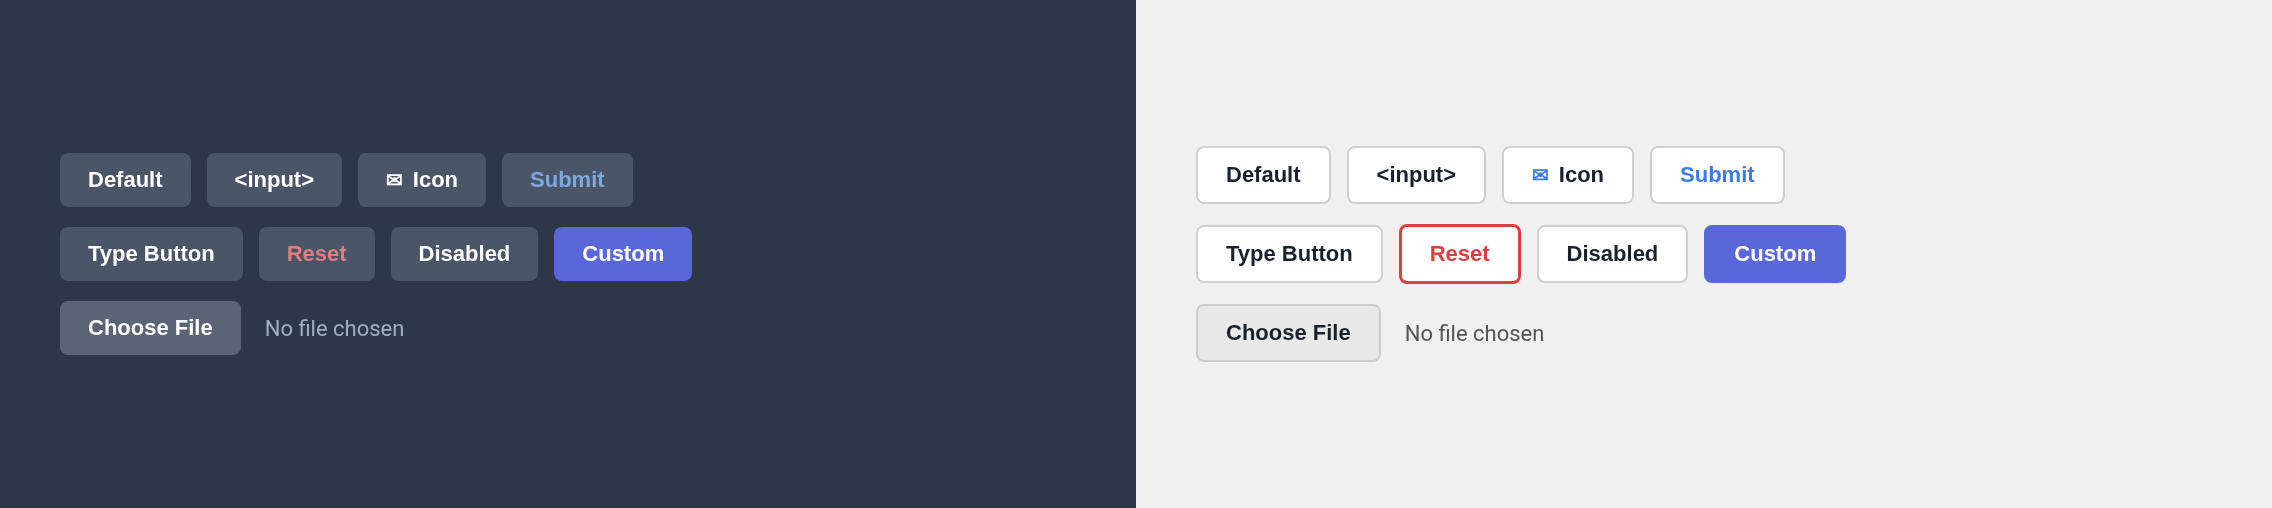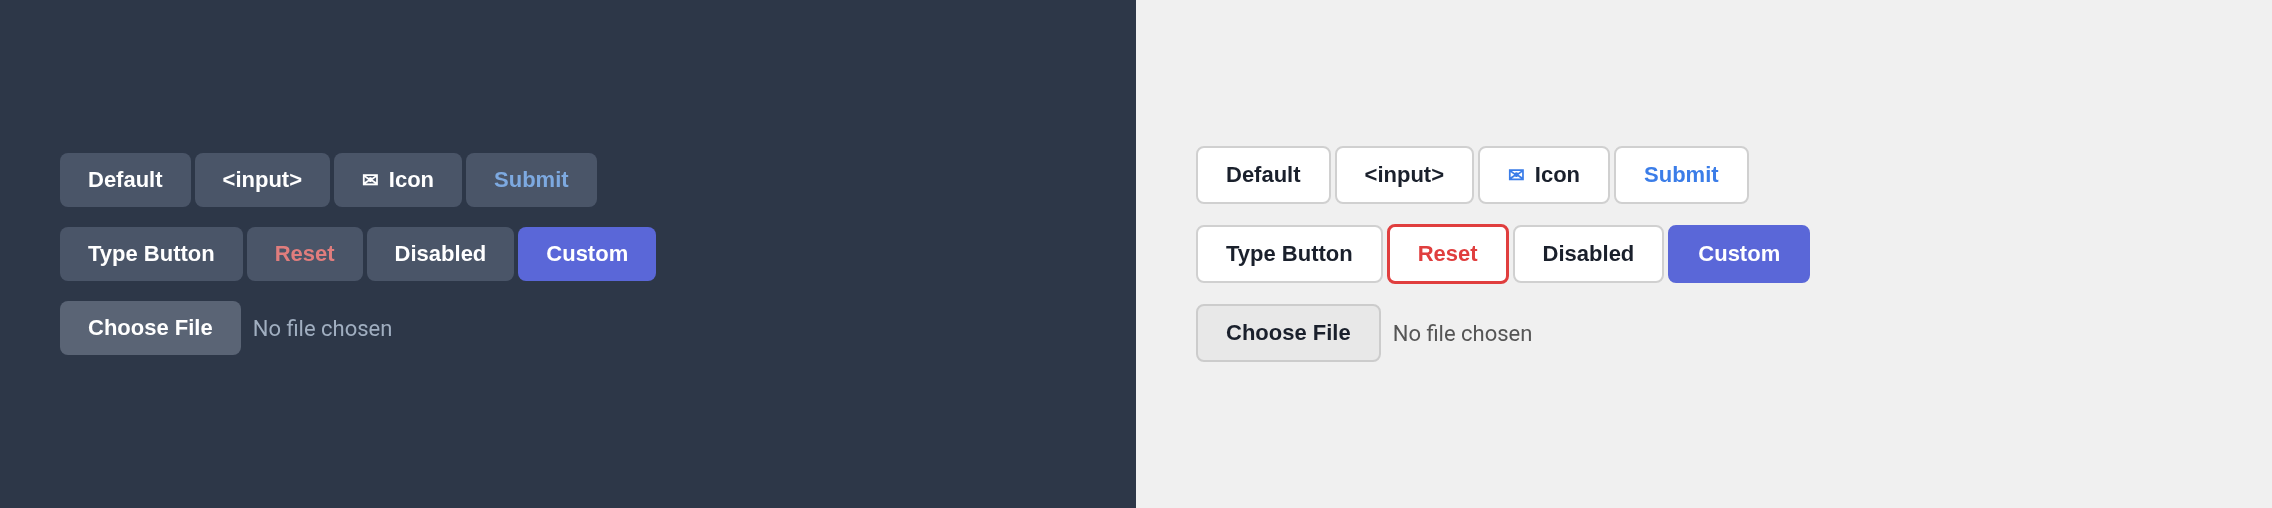--- a/index.html
+++ b/index.html
@@ -25,21 +25,21 @@
       background-color: #2d3748;
     }
 
     .panel-light {
       background-color: #f0f0f0;
     }
 
     .button-row {
       display: flex;
       flex-direction: row;
-      gap: 4px;
+      gap: 16px;
       align-items: center;
     }
 
     
     .dark-btn {
       padding: 14px 28px;
       border-radius: 8px;
       font-size: 22px;
       font-weight: 700;
       cursor: pointer;

